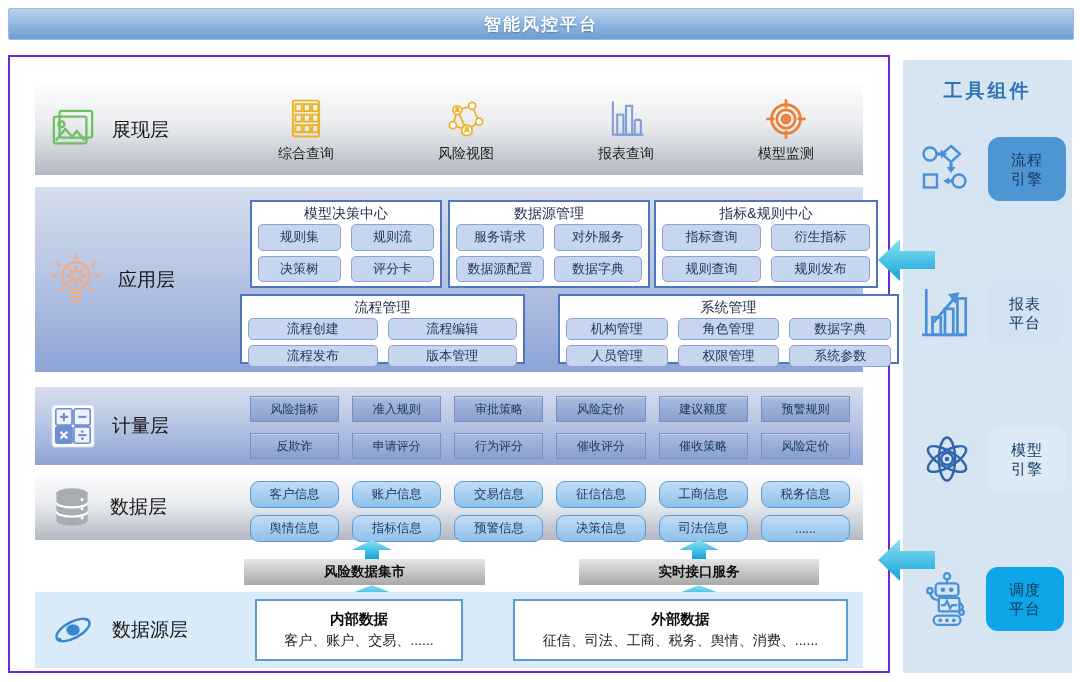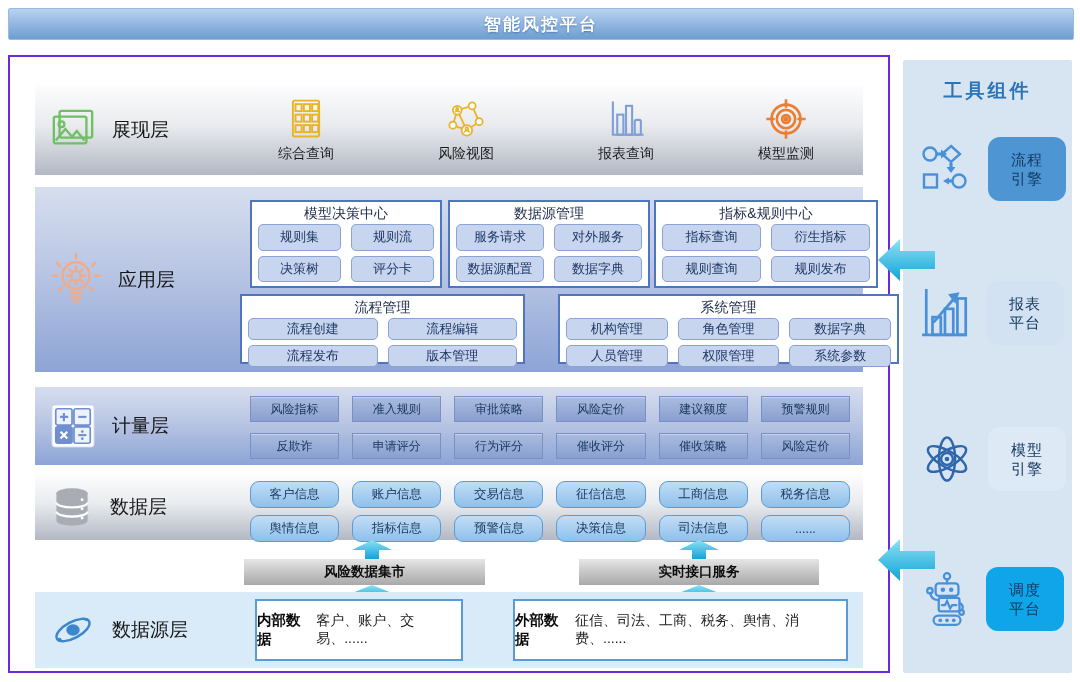--- a/index.html
+++ b/index.html
@@ -54,21 +54,21 @@
     border:1px solid #5b9bd5;border-radius:9px;display:flex;align-items:center;
     justify-content:center;font-size:12.5px;color:#17365d;}
 
   
   .gray-bar{position:absolute;height:26px;background:linear-gradient(180deg,#e6e6e6 0%,#c3c3c3 55%,#a9a9a9 100%);
     display:flex;align-items:center;justify-content:center;}
   .gray-bar span{font-size:13.5px;font-weight:bold;color:#0d0d0d;}
 
   
   .src-box{position:absolute;top:7px;height:62px;background:#fff;border:2px solid #5b9bd5;
-    box-sizing:border-box;display:flex;flex-direction:row;align-items:center;justify-content:center;gap:3px;}
+    box-sizing:border-box;display:flex;flex-direction:column;align-items:center;justify-content:center;gap:3px;}
   .src-title{font-size:14.5px;font-weight:bold;color:#0a0a0a;}
   .src-desc{font-size:14px;color:#222;}
 
   
   .sidebar{position:absolute;left:903px;top:60px;width:169px;height:613px;
     background:#d7e5f3;border-radius:2px;}
   .sidebar-title{position:absolute;top:18px;left:0;right:0;text-align:center;
     font-size:19px;font-weight:bold;color:#2d74b5;letter-spacing:3px;}
   .tool-item{position:absolute;left:0;right:0;height:66px;display:flex;align-items:center;
     padding:0 12px 0 16px;box-sizing:border-box;gap:13px;}

